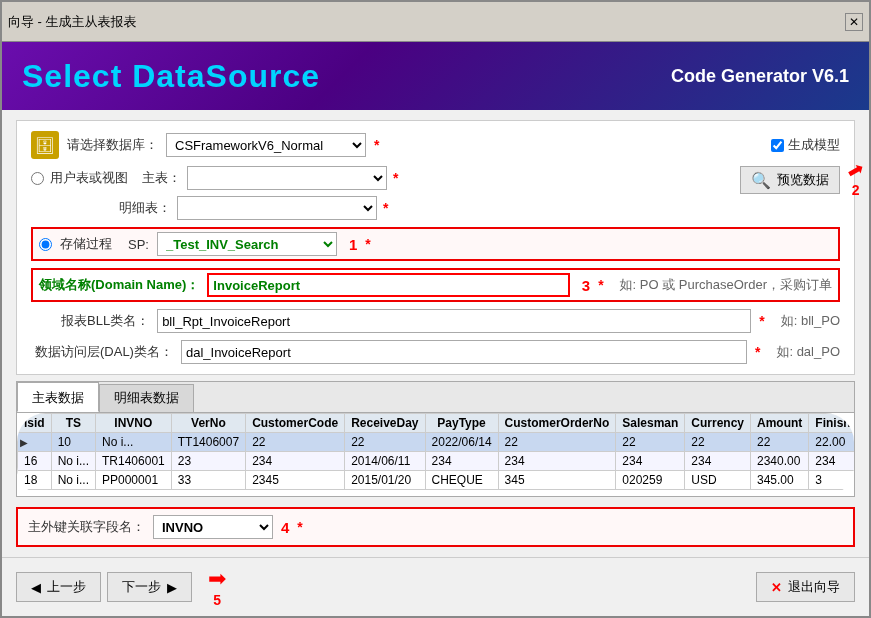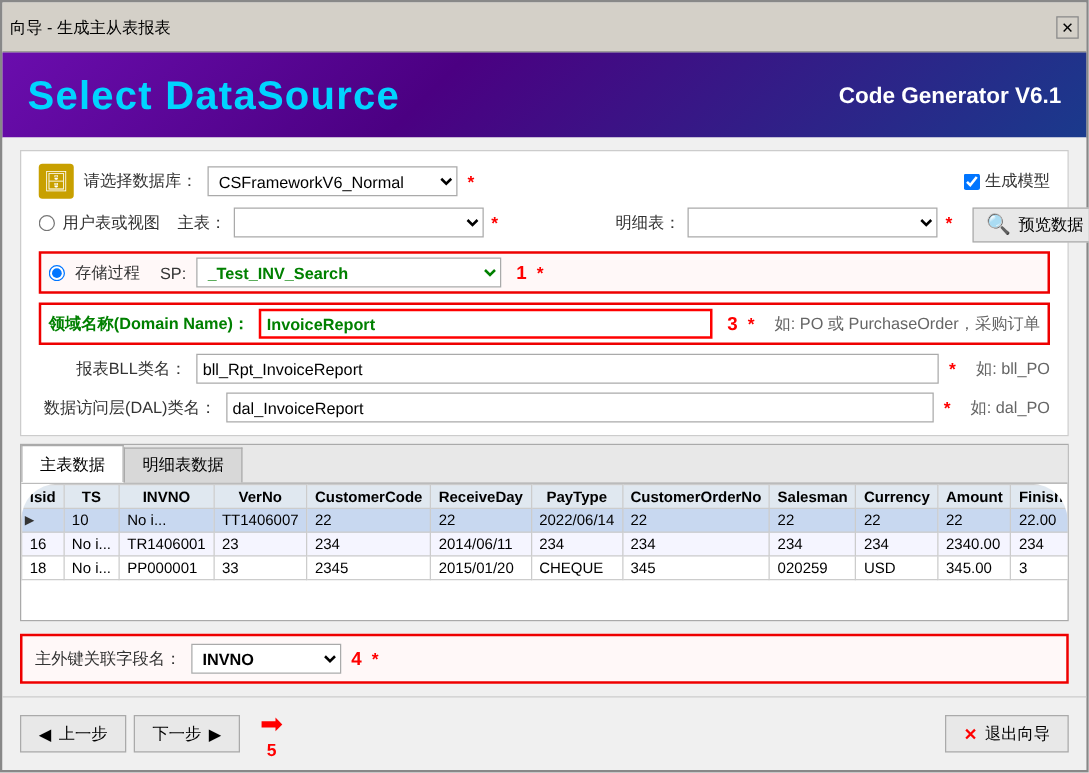--- a/index.html
+++ b/index.html
@@ -312,21 +312,21 @@
         </select>
         <span class="required-star">*</span>
         <div style="flex:1;"></div>
         <div class="checkbox-row">
           <input type="checkbox" checked="" style="">
           <span class="form-label">生成模型</span>
         </div>
       </div>
 
       <div style="display:flex; gap:16px; align-items:flex-start;">
-        <div style="display:flex; flex-direction:row; gap:6px; flex:1;">
+        <div style="display:flex; flex-direction:column; gap:6px; flex:1;">
 
           <div style="display:flex; align-items:center; gap:6px;">
             <input type="radio" name="tableType" style="">
             <span class="form-label">用户表或视图</span>
             <span class="form-label" style="margin-left:8px;">主表：</span>
             <select class="form-select" style="width:200px;"><option></option></select>
             <span class="required-star">*</span>
           </div>
           <div style="display:flex; align-items:center; gap:6px; margin-left:88px;">
             <span class="form-label">明细表：</span>
@@ -344,21 +344,21 @@
             <span style="color:red; font-size:20px; transform:rotate(-30deg);">➡</span>
             <span style="color:red; font-weight:bold; font-size:14px;">2</span>
           </div>
         </div>
       </div>
 
       <div class="form-row sp-row">
         <input type="radio" name="tableType" checked="" style="">
         <span class="form-label">存储过程</span>
         <span class="form-label" style="margin-left:8px;">SP:</span>
-        <select class="form-select sp-input-green" style="width:244px; color:#008000; font-weight:bold;">
+        <select class="form-select sp-input-green" style="width:180px; color:#008000; font-weight:bold;">
           <option>_Test_INV_Search</option>
         </select>
         <span style="color:red; font-weight:bold; font-size:15px; margin-left:4px;">1</span>
         <span class="required-star">*</span>
       </div>
 
       <div class="form-row domain-row">
         <span class="form-label-green">领域名称(Domain Name)：</span>
         <input type="text" class="form-input domain-input-green input-bordered-red" style="width: 220px; color: rgb(0, 128, 0); font-weight: bold; border: 2px solid red;" value="InvoiceReport">
         <span style="color:red; font-weight:bold; font-size:15px; margin-left:4px;">3</span>

